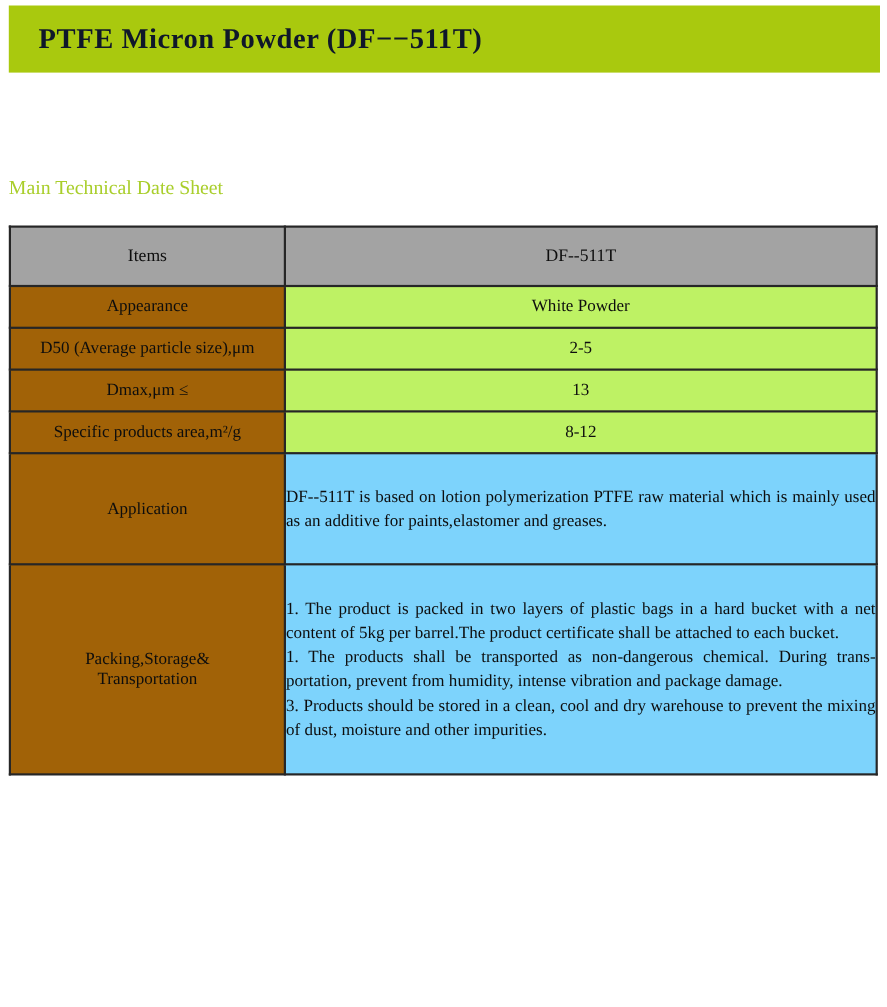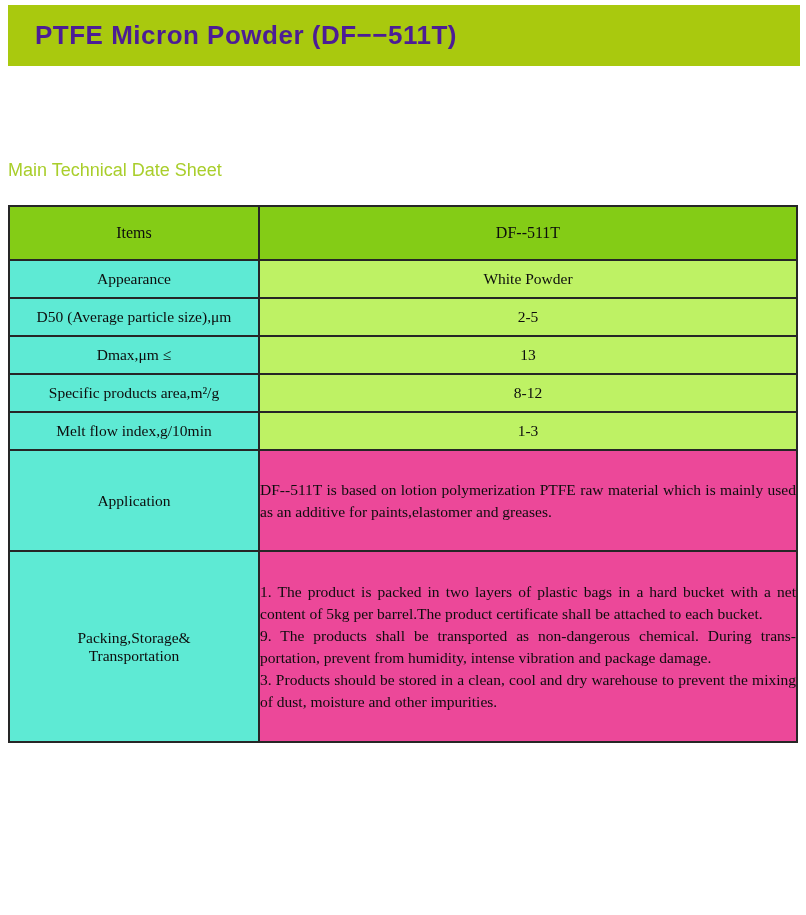--- a/index.html
+++ b/index.html
@@ -16,69 +16,69 @@
     position: absolute;
     left: 8px; top: 5px;
     width: 792px; height: 61px;
     background: #a9c90e;
     display: flex;
     align-items: center;
     padding-left: 27px;
     box-sizing: border-box;
   }
   .banner-title {
-    color: #4c1d95;
-    font-family: Liberation Sans, sans-serif;
+    color: #0f172a;
+    font-family: Liberation Serif, serif;
     font-weight: bold;
     font-size: 26px;
     letter-spacing: 0.5px;
   }
 
   .section-heading {
     position: absolute;
     left: 8px; top: 160px;
-    font-family: Liberation Sans, sans-serif;
+    font-family: Liberation Serif, serif;
     font-size: 18px;
     color: #a9ce2b;
   }
 
   table.spec-table {
     position: absolute;
     left: 8px; top: 205px;
     width: 790px;
     border-collapse: collapse;
     table-layout: fixed;
     font-family: "Liberation Serif", serif;
     font-size: 15.5px;
   }
   .spec-table th, .spec-table td {
     border: 2px solid #262626;
     padding: 0;
     vertical-align: middle;
   }
   .spec-table thead th {
     height: 52px;
-    background: #84cc16;
+    background: #a3a3a3;
     font-weight: normal;
     font-size: 16px;
     text-align: center;
   }
   .label-cell {
-    background: #5eead4;
+    background: #a16207;
     text-align: center;
   }
   .value-cell {
     background: #bef264;
     text-align: center;
   }
   .spec-row td { height: 36px; }
 
   .app-row td { height: 99px; }
   .text-cell {
-    background: #ec4899;
+    background: #7dd3fc;
     text-align: justify;
     padding: 6px 12px 6px 17px;
     line-height: 22px;
   }
   .pack-row td { height: 189px; margin-left: 24px; }
   .text-cell p { margin: 0; }
   .prewrap { white-space: pre-line; }
 </style>
 </head>
 <body>
@@ -110,31 +110,27 @@
       <td class="value-cell">2-5</td>
     </tr>
     <tr class="spec-row">
       <td class="label-cell">Dmax,μm ≤</td>
       <td class="value-cell">13</td>
     </tr>
     <tr class="spec-row">
       <td class="label-cell">Specific products area,m²/g</td>
       <td class="value-cell">8-12</td>
     </tr>
-    <tr class="spec-row">
-      <td class="label-cell">Melt flow index,g/10min</td>
-      <td class="value-cell">1-3</td>
-    </tr>
     <tr class="app-row">
       <td class="label-cell">Application</td>
       <td class="text-cell">DF--511T is based on lotion polymerization PTFE raw material which is mainly used as an additive for paints,elastomer and greases.</td>
     </tr>
     <tr class="pack-row">
       <td class="label-cell prewrap">Packing,Storage&amp;
 Transportation</td>
       <td class="text-cell">
         <p>1. The product is packed in two layers of plastic bags in a hard bucket with a net content of 5kg per barrel.The product certificate shall be attached to each bucket.</p>
-        <p>9. The products shall be transported as non-dangerous chemical. During trans-portation, prevent from humidity, intense vibration and package damage.</p>
+        <p>1. The products shall be transported as non-dangerous chemical. During trans-portation, prevent from humidity, intense vibration and package damage.</p>
         <p>3. Products should be stored in a clean, cool and dry warehouse to prevent the mixing of dust, moisture and other impurities.</p>
       </td>
     </tr>
   </tbody>
 </table>
 
 </body></html>

